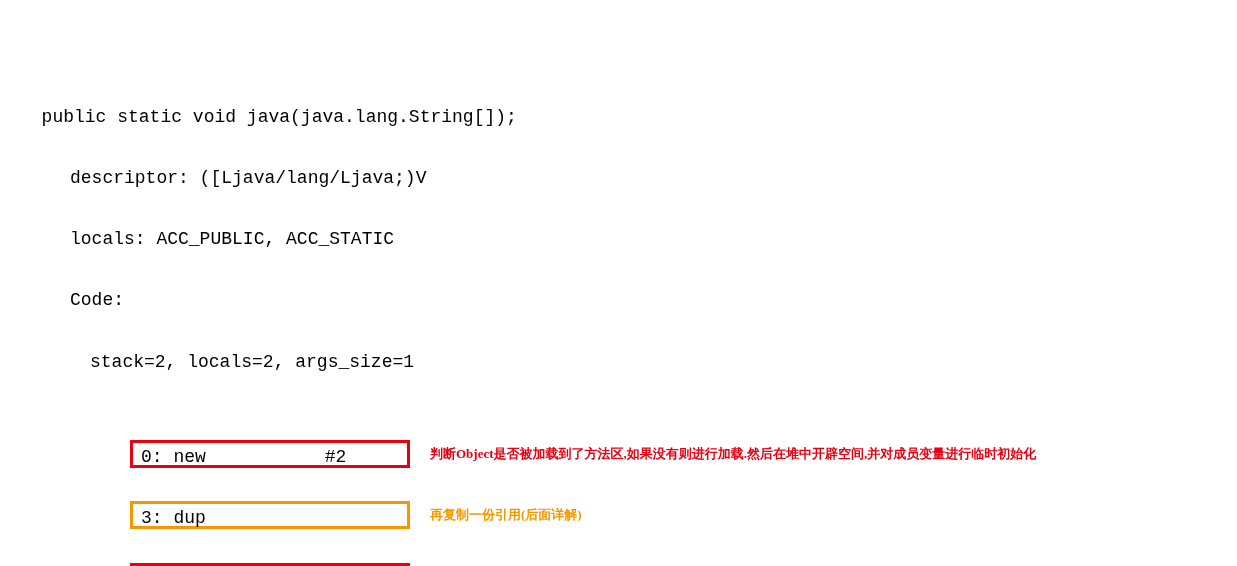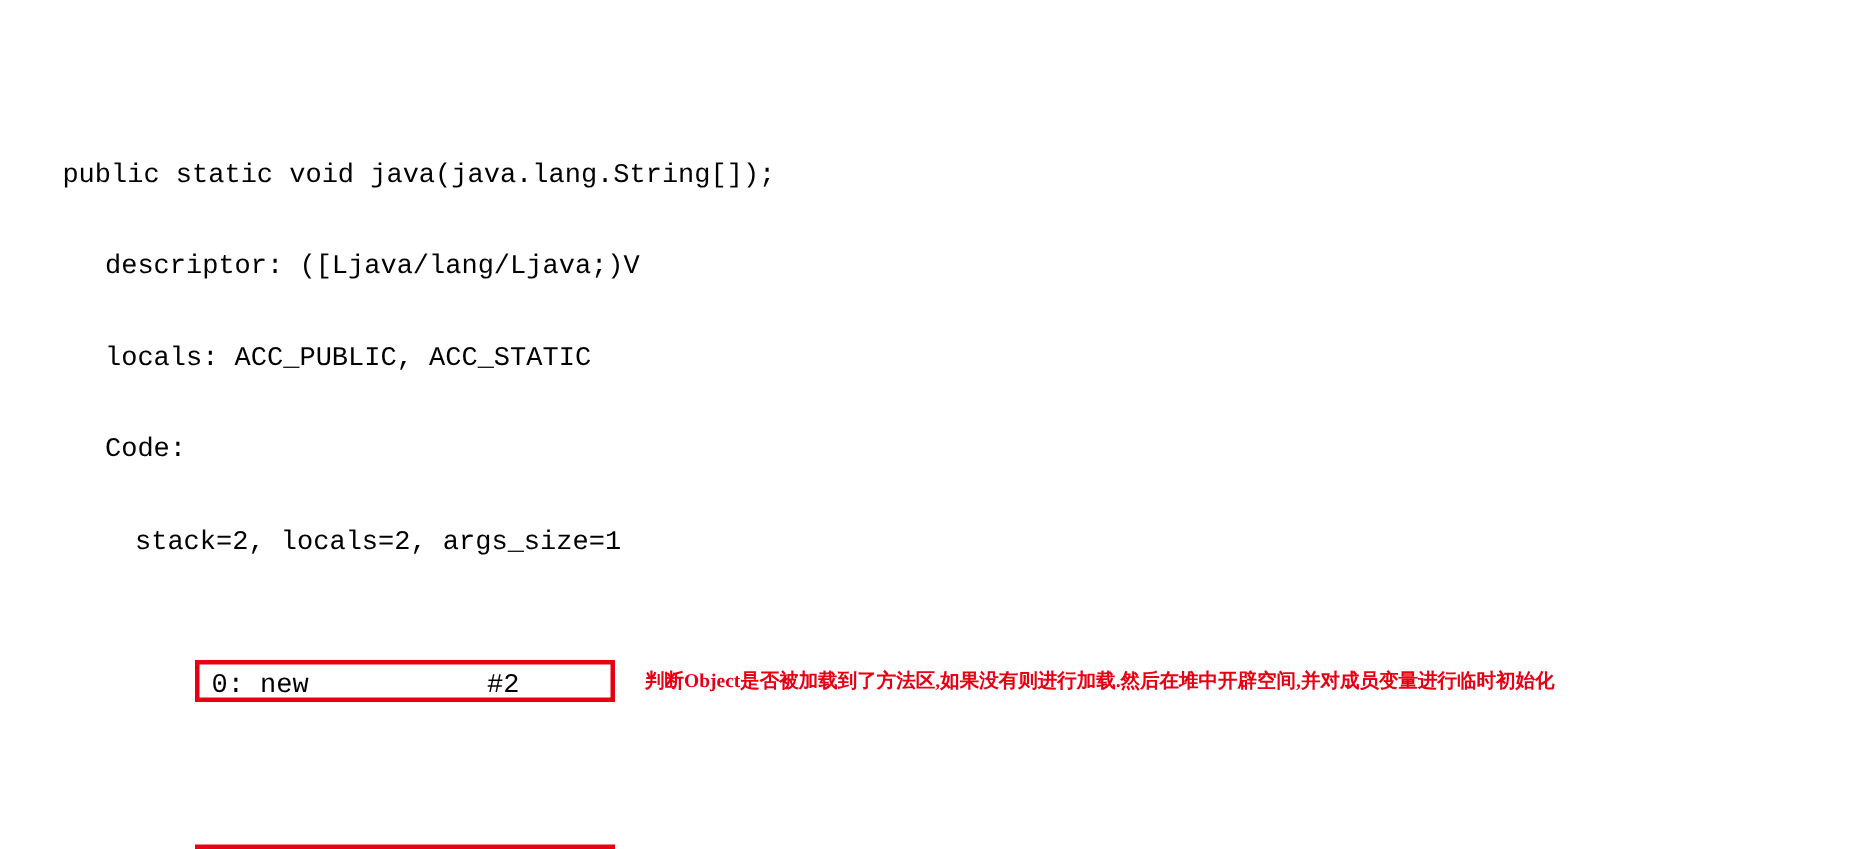--- a/index.html
+++ b/index.html
@@ -63,20 +63,22 @@
 <div class="code-line indent-1">descriptor: ([Ljava/lang/Ljava;)V</div>
 <div class="code-line indent-1">locals: ACC_PUBLIC, ACC_STATIC</div>
 <div class="code-line indent-1">Code:</div>
 <div class="code-line indent-2">stack=2, locals=2, args_size=1</div>
 
 <div class="bytecode-row">
   <span class="bytecode-box box-red">0: new           #2</span>
   <span class="annotation anno-red">判断Object是否被加载到了方法区,如果没有则进行加载.然后在堆中开辟空间,并对成员变量进行临时初始化</span>
 </div>
 <div class="bytecode-row">
+  <span class="bytecode-box box-orange">3: dup</span>
+  <span class="annotation anno-orange">再复制一份引用(后面详解)</span>
 </div>
 <div class="bytecode-row">
   <span class="bytecode-box box-red">4: invokespecial #1</span>
   <span class="annotation anno-red">调用&lt;init&gt;方法(构造方法)对属性进行显示初始化</span>
 </div>
 
 
 
 
 

